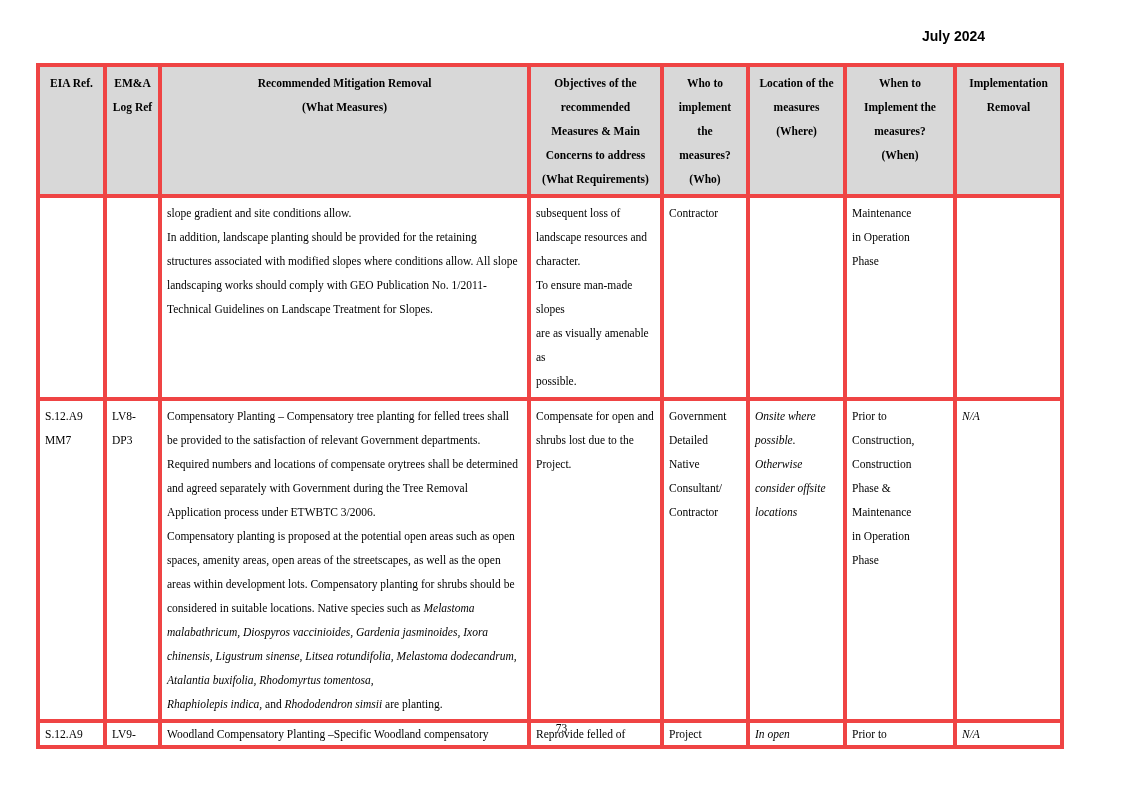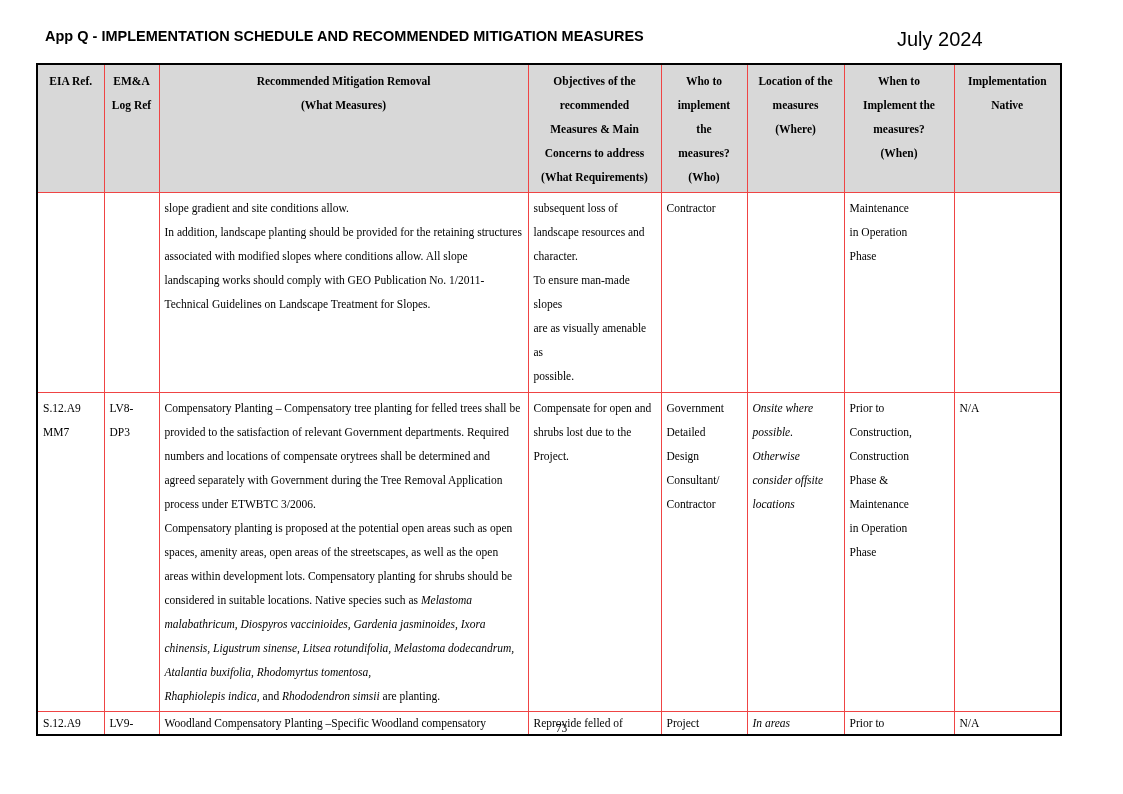--- a/index.html
+++ b/index.html
@@ -17,73 +17,72 @@
     top: 28px;
     left: 45px;
     font-family: "Liberation Sans", sans-serif;
     font-weight: bold;
     font-size: 14.5px;
     white-space: nowrap;
   }
   .doc-date {
     position: absolute;
     top: 28px;
-    left: 897px;
+    left: 922px;
     font-family: "Liberation Sans", sans-serif;
-    font-weight: normal;
-    font-size: 20px;
+    font-weight: bold;
+    font-size: 14px;
     white-space: nowrap;
   }
   table.mit {
     position: absolute;
     top: 63px;
     left: 36px;
     width: 1024px;
     border-collapse: collapse;
     table-layout: fixed;
     border: 2px solid #000;
   }
   table.mit th, table.mit td {
-    border: 1px solid #ef4444;
+    border: 4px solid #ef4444;
     vertical-align: top;
     overflow: hidden;
     white-space: pre-line;
     font-size: 11.5px;
     line-height: 24px;
     padding: 3px 5px;
     text-align: left;
     font-weight: normal;
   }
   table.mit th {
     background: #d8d8d8;
     font-weight: bold;
     text-align: center;
     height: 107px;
     padding-top: 4px;
   }
   td.measures { padding-left: 6px; padding-right: 6px; margin-top: 28px; }
   tr.r1 td { height: 193px; }
   tr.r2 td { height: 303px; }
   tr.r3 td { height: 16px; line-height: 19px; padding-top: 2px; padding-bottom: 1px; }
-  .c-center { text-align: center; }
+  .c-center { text-align: center; font-style: italic; }
   .page-number {
     position: absolute;
     top: 722px;
     left: 0;
     right: 0;
     text-align: center;
     font-size: 11.5px;
   }
 </style>
 </head>
 <body>
 
 <div class="page">
 
-  <div class="doc-title">App Q - IMPLEMENTATION SCHEDULE AND RECOMMENDED MITIGATION MEASURES</div>
   <div class="doc-date">July 2024</div>
 
   <table class="mit">
     <colgroup>
       <col style="width:67px">
       <col style="width:55px">
       <col style="width:369px">
       <col style="width:133px">
       <col style="width:86px">
       <col style="width:97px">
@@ -108,21 +107,21 @@
 measures?
 (Who)</th>
         <th>Location of the
 measures
 (Where)</th>
         <th>When to
 Implement the
 measures?
 (When)</th>
         <th>Implementation
-Native</th>
+Removal</th>
       </tr>
     </thead>
     <tbody>
       <tr class="r1">
         <td></td>
         <td></td>
         <td class="measures"><span>slope gradient and site conditions allow.
 In addition, landscape planting should be provided for the retaining structures associated with modified slopes where conditions allow. All slope landscaping works should comply with GEO Publication No. 1/2011-Technical Guidelines on Landscape Treatment for Slopes.</span></td>
         <td>subsequent loss of
 landscape resources and
@@ -145,21 +144,21 @@
         <td>LV8-
 DP3</td>
         <td class="measures"><span>Compensatory Planting – Compensatory tree planting for felled trees shall be provided to the satisfaction of relevant Government departments. Required numbers and locations of compensate orytrees shall be determined and agreed separately with Government during the Tree Removal Application process under ETWBTC 3/2006.
 Compensatory planting is proposed at the potential open areas such as open spaces, amenity areas, open areas of the streetscapes, as well as the open areas within development lots. Compensatory planting for shrubs should be considered in suitable locations. Native species such as </span><span style="font-style: italic;">Melastoma malabathricum, Diospyros vaccinioides, Gardenia jasminoides, Ixora chinensis, Ligustrum sinense, Litsea rotundifolia, Melastoma dodecandrum, Atalantia buxifolia, Rhodomyrtus tomentosa,</span><span>
 </span><span style="font-style: italic;">Rhaphiolepis indica,</span><span> and </span><span style="font-style: italic;">Rhododendron simsii</span><span> are planting.</span></td>
         <td>Compensate for open and
 shrubs lost due to the
 Project.</td>
         <td>Government
 Detailed
-Design
+Native
 Consultant/
 Contractor</td>
         <td><span style="font-style: italic;">Onsite where
 possible.
 Otherwise
 consider offsite
 locations</span></td>
         <td>Prior to
 Construction,
 Construction
@@ -168,21 +167,21 @@
 in Operation
 Phase</td>
         <td class="c-center">N/A</td>
       </tr>
       <tr class="r3">
         <td>S.12.A9</td>
         <td>LV9-</td>
         <td class="measures"><span>Woodland Compensatory Planting –Specific Woodland compensatory</span></td>
         <td>Reprovide felled of</td>
         <td>Project</td>
-        <td><span style="font-style: italic;">In areas</span></td>
+        <td><span style="font-style: italic;">In open</span></td>
         <td>Prior to</td>
         <td class="c-center">N/A</td>
       </tr>
     </tbody>
   </table>
 
   <div class="page-number">73</div>
 
 </div>
 

